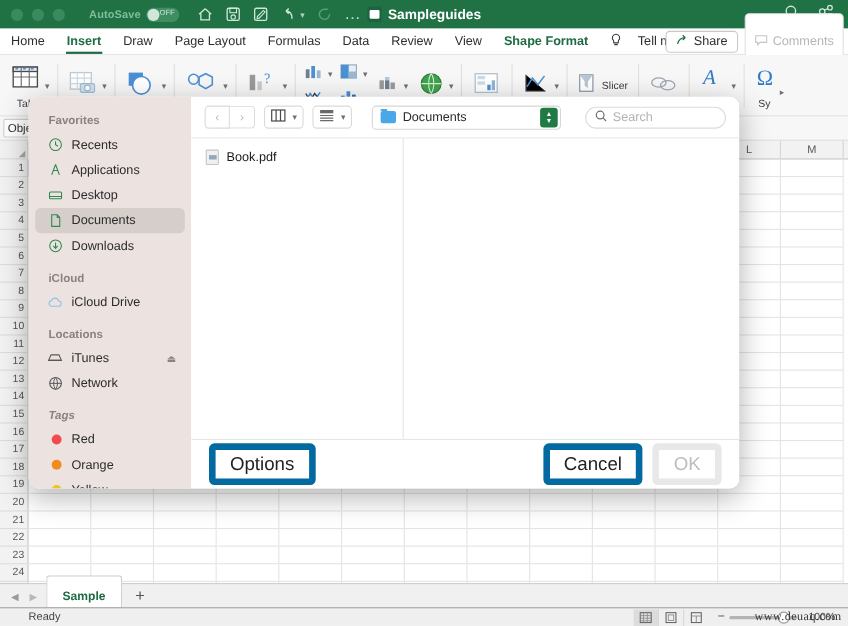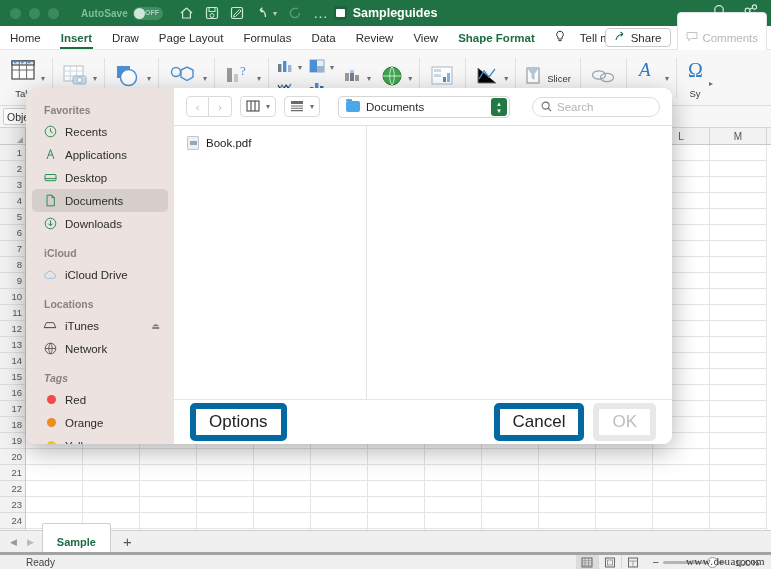--- a/index.html
+++ b/index.html
@@ -119,21 +119,21 @@
   .sheet-tab {
     background: #fff; border: 1px solid #cfcfcf; border-bottom: none; height: 37px;
     display: flex; align-items: center; padding: 0 14px; font-size: 11px;
     color: #1e6b43; font-weight: bold; border-radius: 3px 3px 0 0;
   }
   .addsheet { margin-left: 12px; font-size: 15px; color: #555; }
 
   
   .statusbar {
     position: absolute; top: 552px; left: 0; width: 771px; height: 17px;
-    background: #efefef; border-top: 3px solid #a3a3a3; display: flex; align-items: center;
+    background: #efefef; border-top: 1px solid #a3a3a3; display: flex; align-items: center;
   }
   .status-text { font-size: 10px; color: #444; margin-left: 26px; }
   .status-right { position: absolute; right: 4px; display: flex; align-items: center; gap: 0px; }
   .viewbtn { width: 23px; height: 15px; display: flex; align-items: center; justify-content: center;
     border-right: 1px solid #d8d8d8; }
   .viewbtn.active { background: #dcdcdc; }
   .zoomslider { display: flex; align-items: center; gap: 4px; margin-left: 8px; }
   .zs-line { width: 62px; height: 3px; background: #b4b4b4; border-radius: 2px; position: relative;}
   .zs-knob { position: absolute; left: 44px; top: -4px; width: 11px; height: 11px; border-radius: 50%; background: #ffffff; border: 1px solid #9a9a9a;}
   .zoom-pct { font-size: 9.5px; color: #444; margin-left: 6px; width: 32px; }

